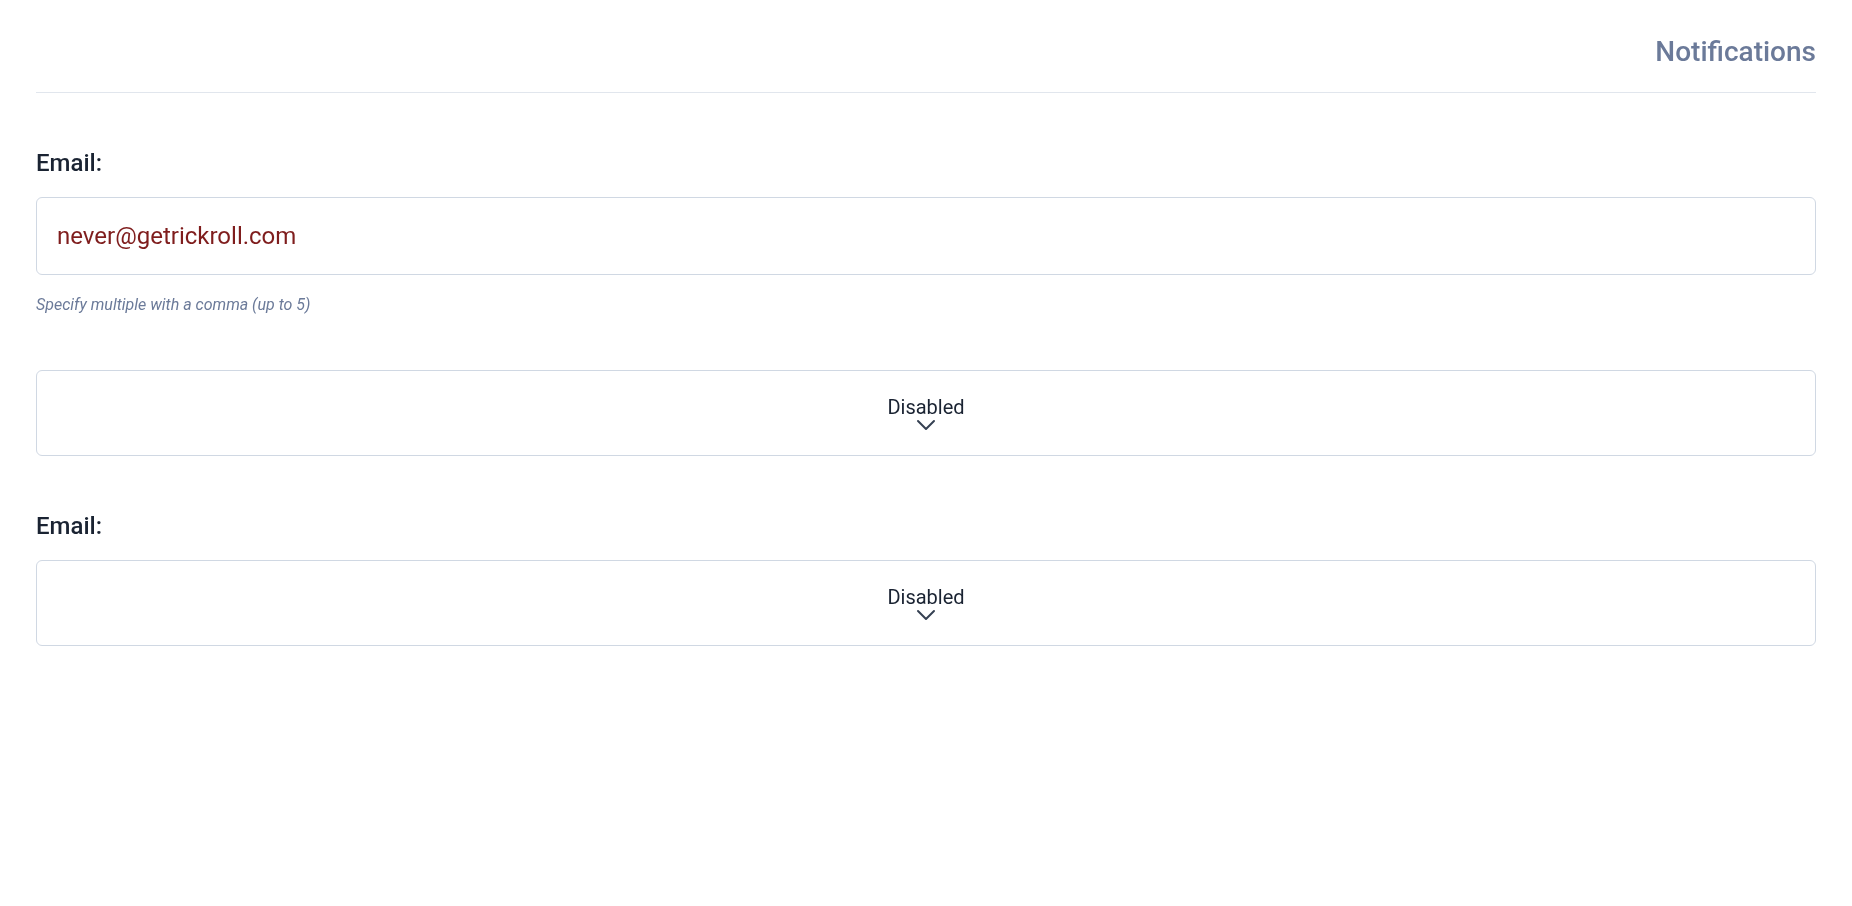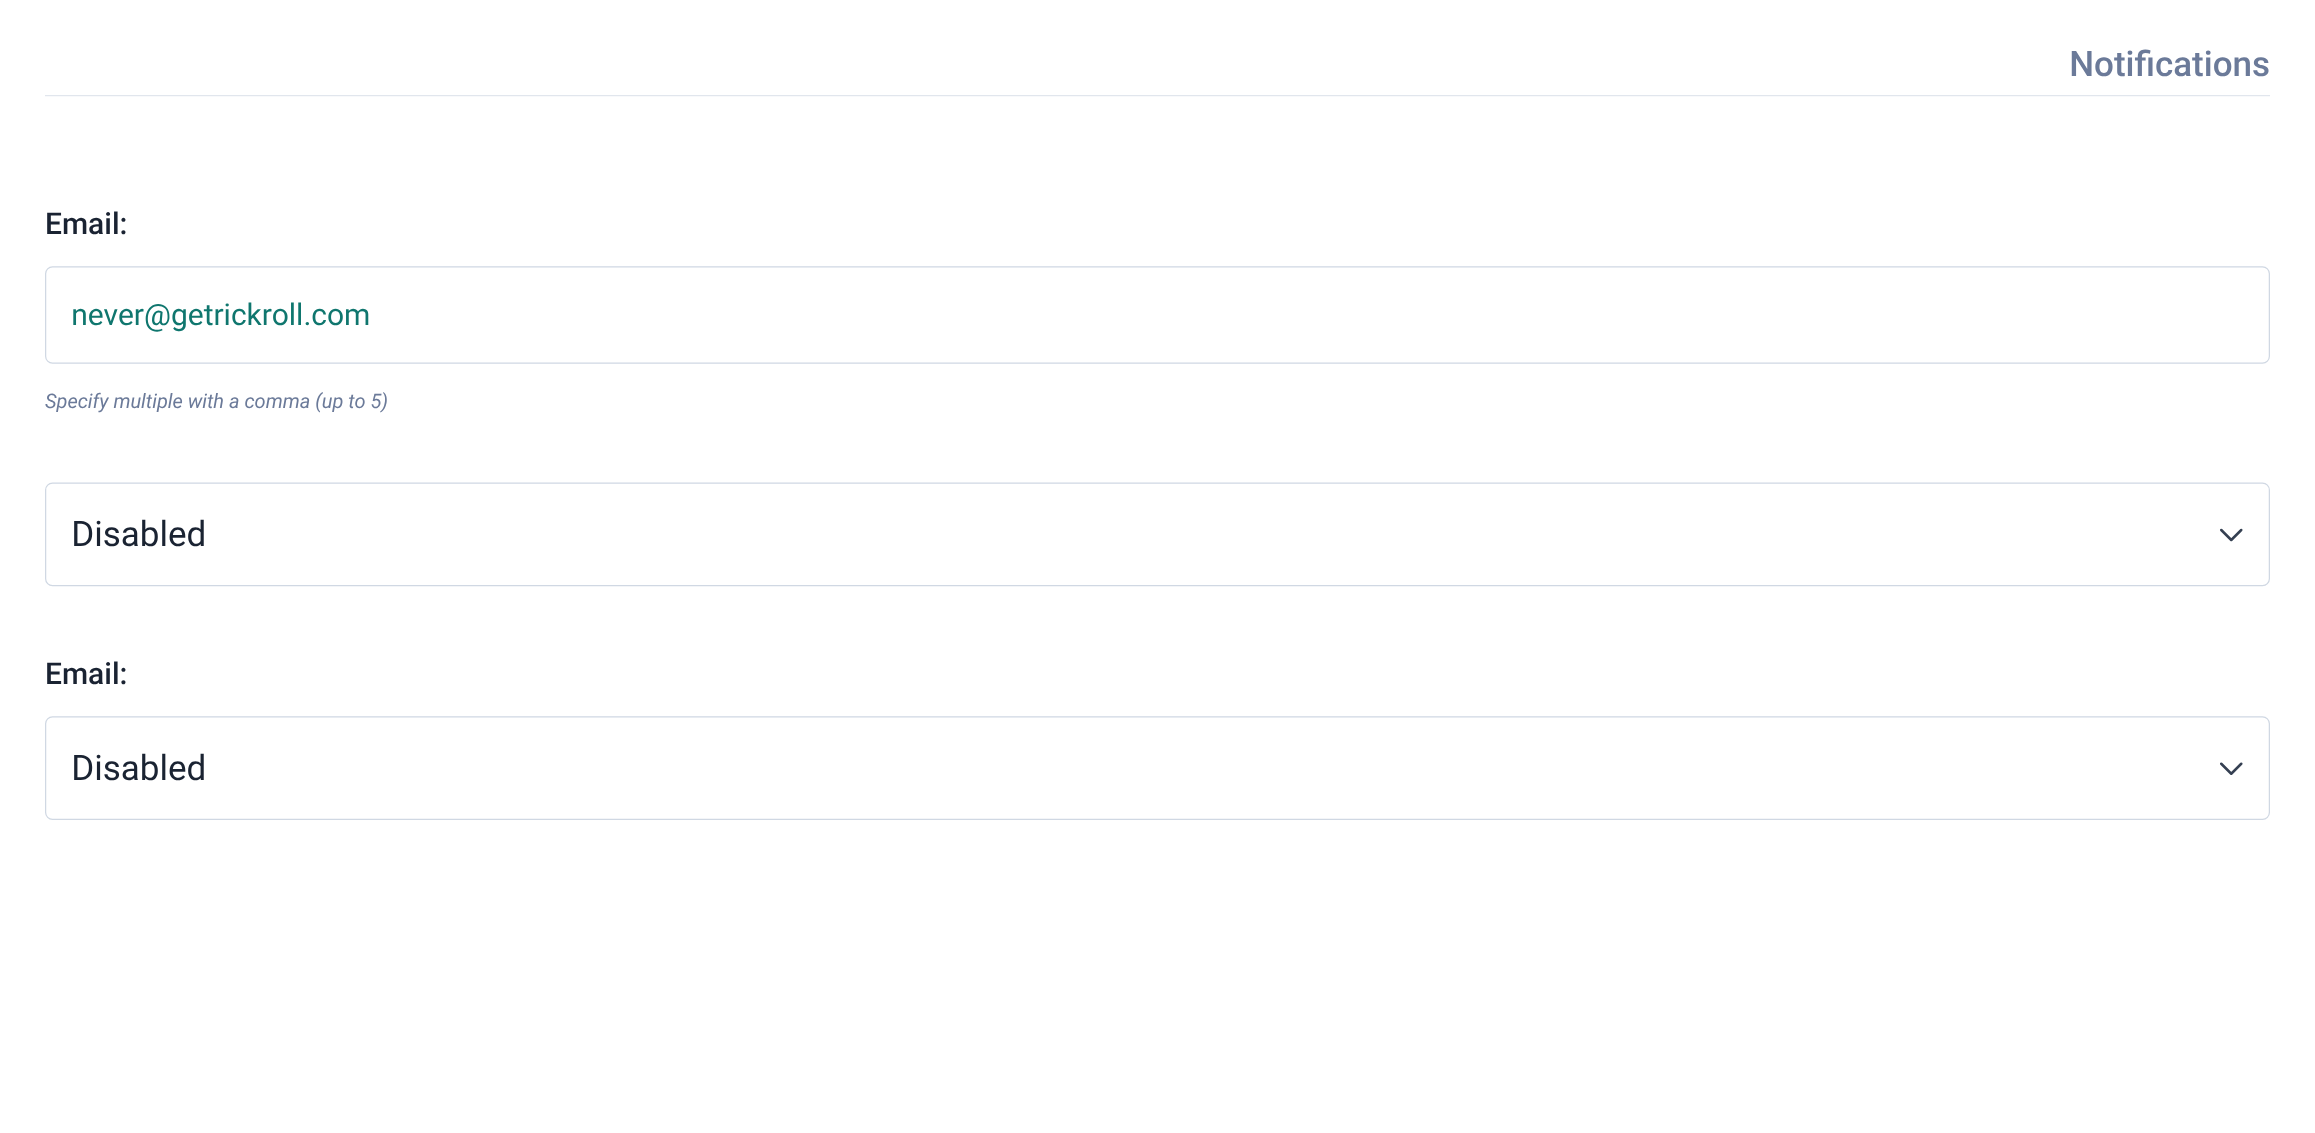--- a/index.html
+++ b/index.html
@@ -11,63 +11,64 @@
       font-family: -apple-system, BlinkMacSystemFont, "Segoe UI", Roboto, "Helvetica Neue", Arial, sans-serif;
       background: #ffffff;
       padding: 35px 36px;
       color: #1a2332;
     }
     .section-header {
       text-align: right;
       font-size: 28px;
       font-weight: 500;
       color: #6b7a99;
-      padding-bottom: 8px;
+      padding-bottom: 24px;
       border-bottom: 1px solid #e1e6ed;
-      margin-bottom: 88px;
+      margin-bottom: 56px;
     }
     .form-group {
       margin-bottom: 56px;
     }
     .form-label {
       display: block;
       font-size: 24px;
       font-weight: 500;
       color: #1a2332;
       margin-bottom: 20px;
     }
     .form-input {
       width: 100%;
       padding: 24px 20px;
       font-size: 24px;
-      color: #0f766e;
+      color: #7f1d1d;
       background: #ffffff;
       border: 1px solid #d0d8e3;
       border-radius: 6px;
       outline: none;
       font-family: inherit;
     }
     .form-select {
       width: 100%;
       position: relative;
     }
     .form-select-value {
       width: 100%;
       padding: 24px 20px;
-      font-size: 28px;
+      font-size: 20px;
       color: #1a2332;
       background: #ffffff;
       border: 1px solid #d0d8e3;
       border-radius: 6px;
       outline: none;
       font-family: inherit;
       cursor: pointer;
       display: flex;
       align-items: center;
       justify-content: space-between;
+      flex-direction: column;
     }
     .chevron {
       flex-shrink: 0;
     }
     .chevron svg {
       display: block;
       stroke: #354052;
       stroke-width: 2;
       fill: none;
       stroke-linecap: round;

